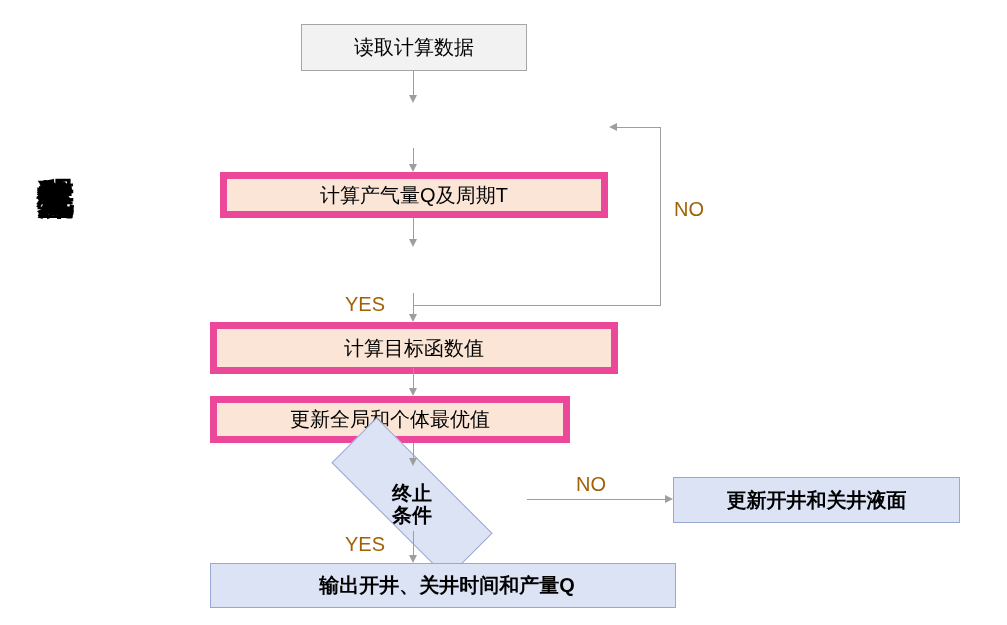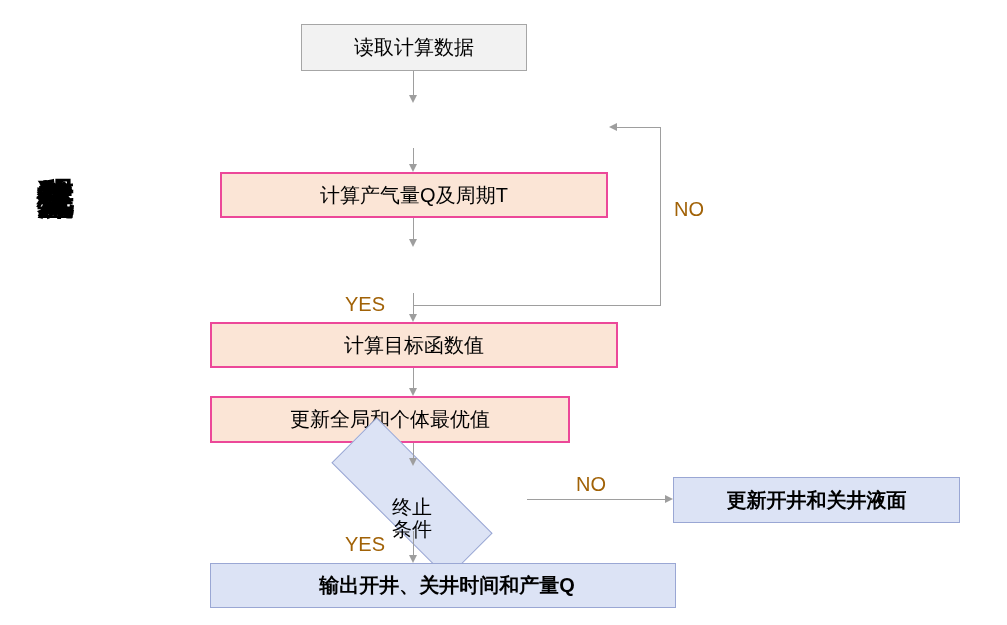--- a/index.html
+++ b/index.html
@@ -48,21 +48,21 @@
     font-size: 20px;
     line-height: 1.15;
     white-space: pre-line;
   }
   .node-gray {
     background: #f2f2f2;
     border: 1px solid #a6a6a6;
   }
   .node-orange {
     background: #fbe5d6;
-    border: 2px solid #ec4899;
+    border: 7px solid #ec4899;
   }
   .node-blue {
     background: #dce3f5;
     border: 1px solid #9aa7d4;
     font-weight: bold;
   }
 
   
   .diamond {
     position: absolute;
@@ -137,31 +137,31 @@
   <div class="node node-gray" style="left:301px; top:24px; width:226px; height:47px;">
     <span>读取计算数据</span>
   </div>
 
 
   <div class="node node-orange" style="left:220px; top:172px; width:388px; height:46px;">
     <span>计算产气量Q及周期T</span>
   </div>
 
 
-  <div class="node node-orange" style="left:210px; top:322px; width:408px; height:46px;">
+  <div class="node node-orange" style="left:210px; top:322px; width:408px; height:52px;">
     <span>计算目标函数值</span>
   </div>
 
   <div class="node node-orange" style="left:210px; top:396px; width:360px; height:47px;">
     <span>更新全局和个体最优值</span>
   </div>
 
   <div class="diamond" style="left:330px; top:466px; width:164px; height:64px; transform-origin:center;
               transform: rotate(45deg) scale(1,1);"></div>
-  <div class="diamond-label" style="left:330px; top:486px; width:164px; height:64px;">终止
+  <div class="diamond-label" style="left:330px; top:472px; width:164px; height:64px;font-weight:bold;">终止
 条件</div>
 
   <div class="node node-blue" style="left:673px; top:477px; width:287px; height:46px;">
     <span>更新开井和关井液面</span>
   </div>
 
   <div class="node node-blue" style="left:210px; top:563px; width:466px; height:45px;padding-left:8px;">
     <span>输出开井、关井时间和产量Q</span>
   </div>
 

